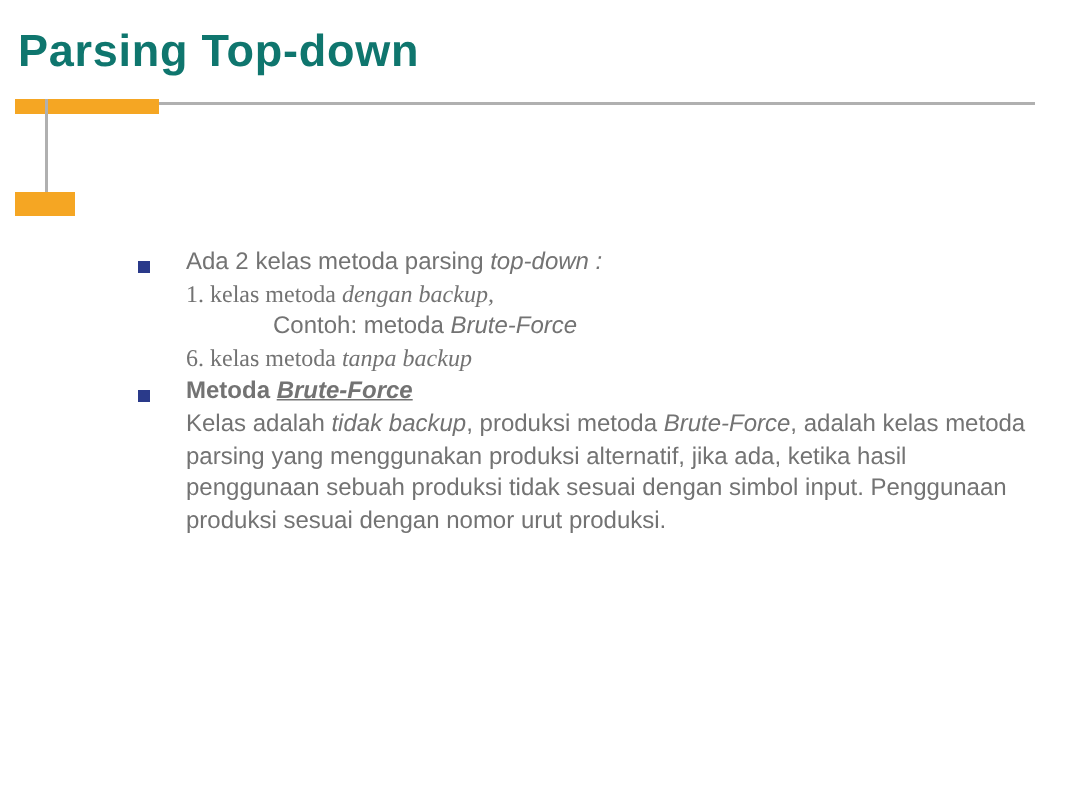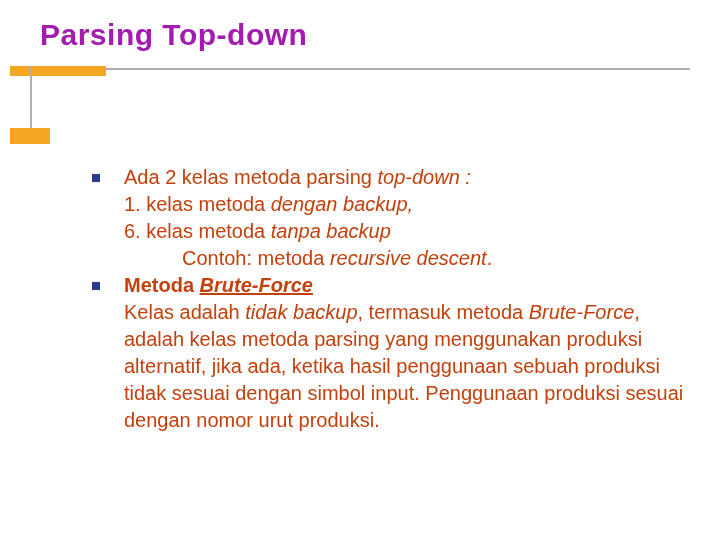--- a/index.html
+++ b/index.html
@@ -7,22 +7,22 @@
     width: 720px;
     height: 540px;
     background: #fff;
     font-family: Verdana, Geneva, sans-serif;
     position: relative;
     overflow: hidden;
   }
   .title {
     font-size: 30px;
     font-weight: bold;
-    color: #a21caf;
-    padding: 18px 0 0 40px;
+    color: #0f766e;
+    padding: 18px 0 0 12px;
     letter-spacing: 0.5px;
   }
   .underline-wrap {
     position: absolute;
     left: 0;
     top: 66px;
     width: 720px;
     height: 6px;
   }
   .underline-orange {
@@ -55,37 +55,37 @@
     top: 66px;
     width: 2px;
     height: 72px;
     background: #b0b0b0;
   }
   .content {
     position: absolute;
     left: 92px;
     top: 164px;
     width: 600px;
-    color: #c2410c;
-    font-size: 20px;
+    color: #737373;
+    font-size: 16px;
     line-height: 1.35;
   }
   .bullet-row {
     position: relative;
     padding-left: 32px;
   }
   .bullet {
     position: absolute;
     left: 0;
     top: 10px;
     width: 8px;
     height: 8px;
     background: #2a3a8a;
   }
-  .indent1 { padding-left: 32px; }
+  .indent1 { padding-left: 32px; font-family: Liberation Serif, serif; }
   .indent2 { padding-left: 90px; }
   .italic { font-style: italic; }
   .bold { font-weight: bold; }
   .underline { text-decoration: underline; }
   .para { padding-left: 32px; }
 </style>
 </head>
 <body>
 
 <div class="title">Parsing Top-down</div>
@@ -99,28 +99,28 @@
 
 <div class="content">
 
   <div class="bullet-row">
     <div class="bullet"></div>
     <span>Ada 2 kelas metoda parsing </span><span class="italic">top-down :</span>
   </div>
   <div class="indent1">
     <span>1. kelas metoda </span><span class="italic">dengan backup,</span>
   </div>
+  <div class="indent2">
+    <span>Contoh: metoda </span><span class="italic">Brute-Force</span>
+  </div>
   <div class="indent1">
     <span>6. kelas metoda </span><span class="italic">tanpa backup</span>
-  </div>
-  <div class="indent2">
-    <span>Contoh: metoda </span><span class="italic">recursive descent</span><span>.</span>
   </div>
 
   <div class="bullet-row">
     <div class="bullet"></div>
     <span class="bold">Metoda </span><span class="bold italic underline">Brute-Force</span>
   </div>
   <div class="para">
-    <span>Kelas adalah </span><span class="italic">tidak backup</span><span>, termasuk metoda </span><span class="italic">Brute-Force</span><span>, adalah kelas metoda parsing yang menggunakan produksi alternatif, jika ada, ketika hasil penggunaan sebuah produksi tidak sesuai dengan simbol input. Penggunaan produksi sesuai dengan nomor urut produksi.</span>
+    <span>Kelas adalah </span><span class="italic">tidak backup</span><span>, produksi metoda </span><span class="italic">Brute-Force</span><span>, adalah kelas metoda parsing yang menggunakan produksi alternatif, jika ada, ketika hasil penggunaan sebuah produksi tidak sesuai dengan simbol input. Penggunaan produksi sesuai dengan nomor urut produksi.</span>
   </div>
 
 </div>
 
 </body></html>

